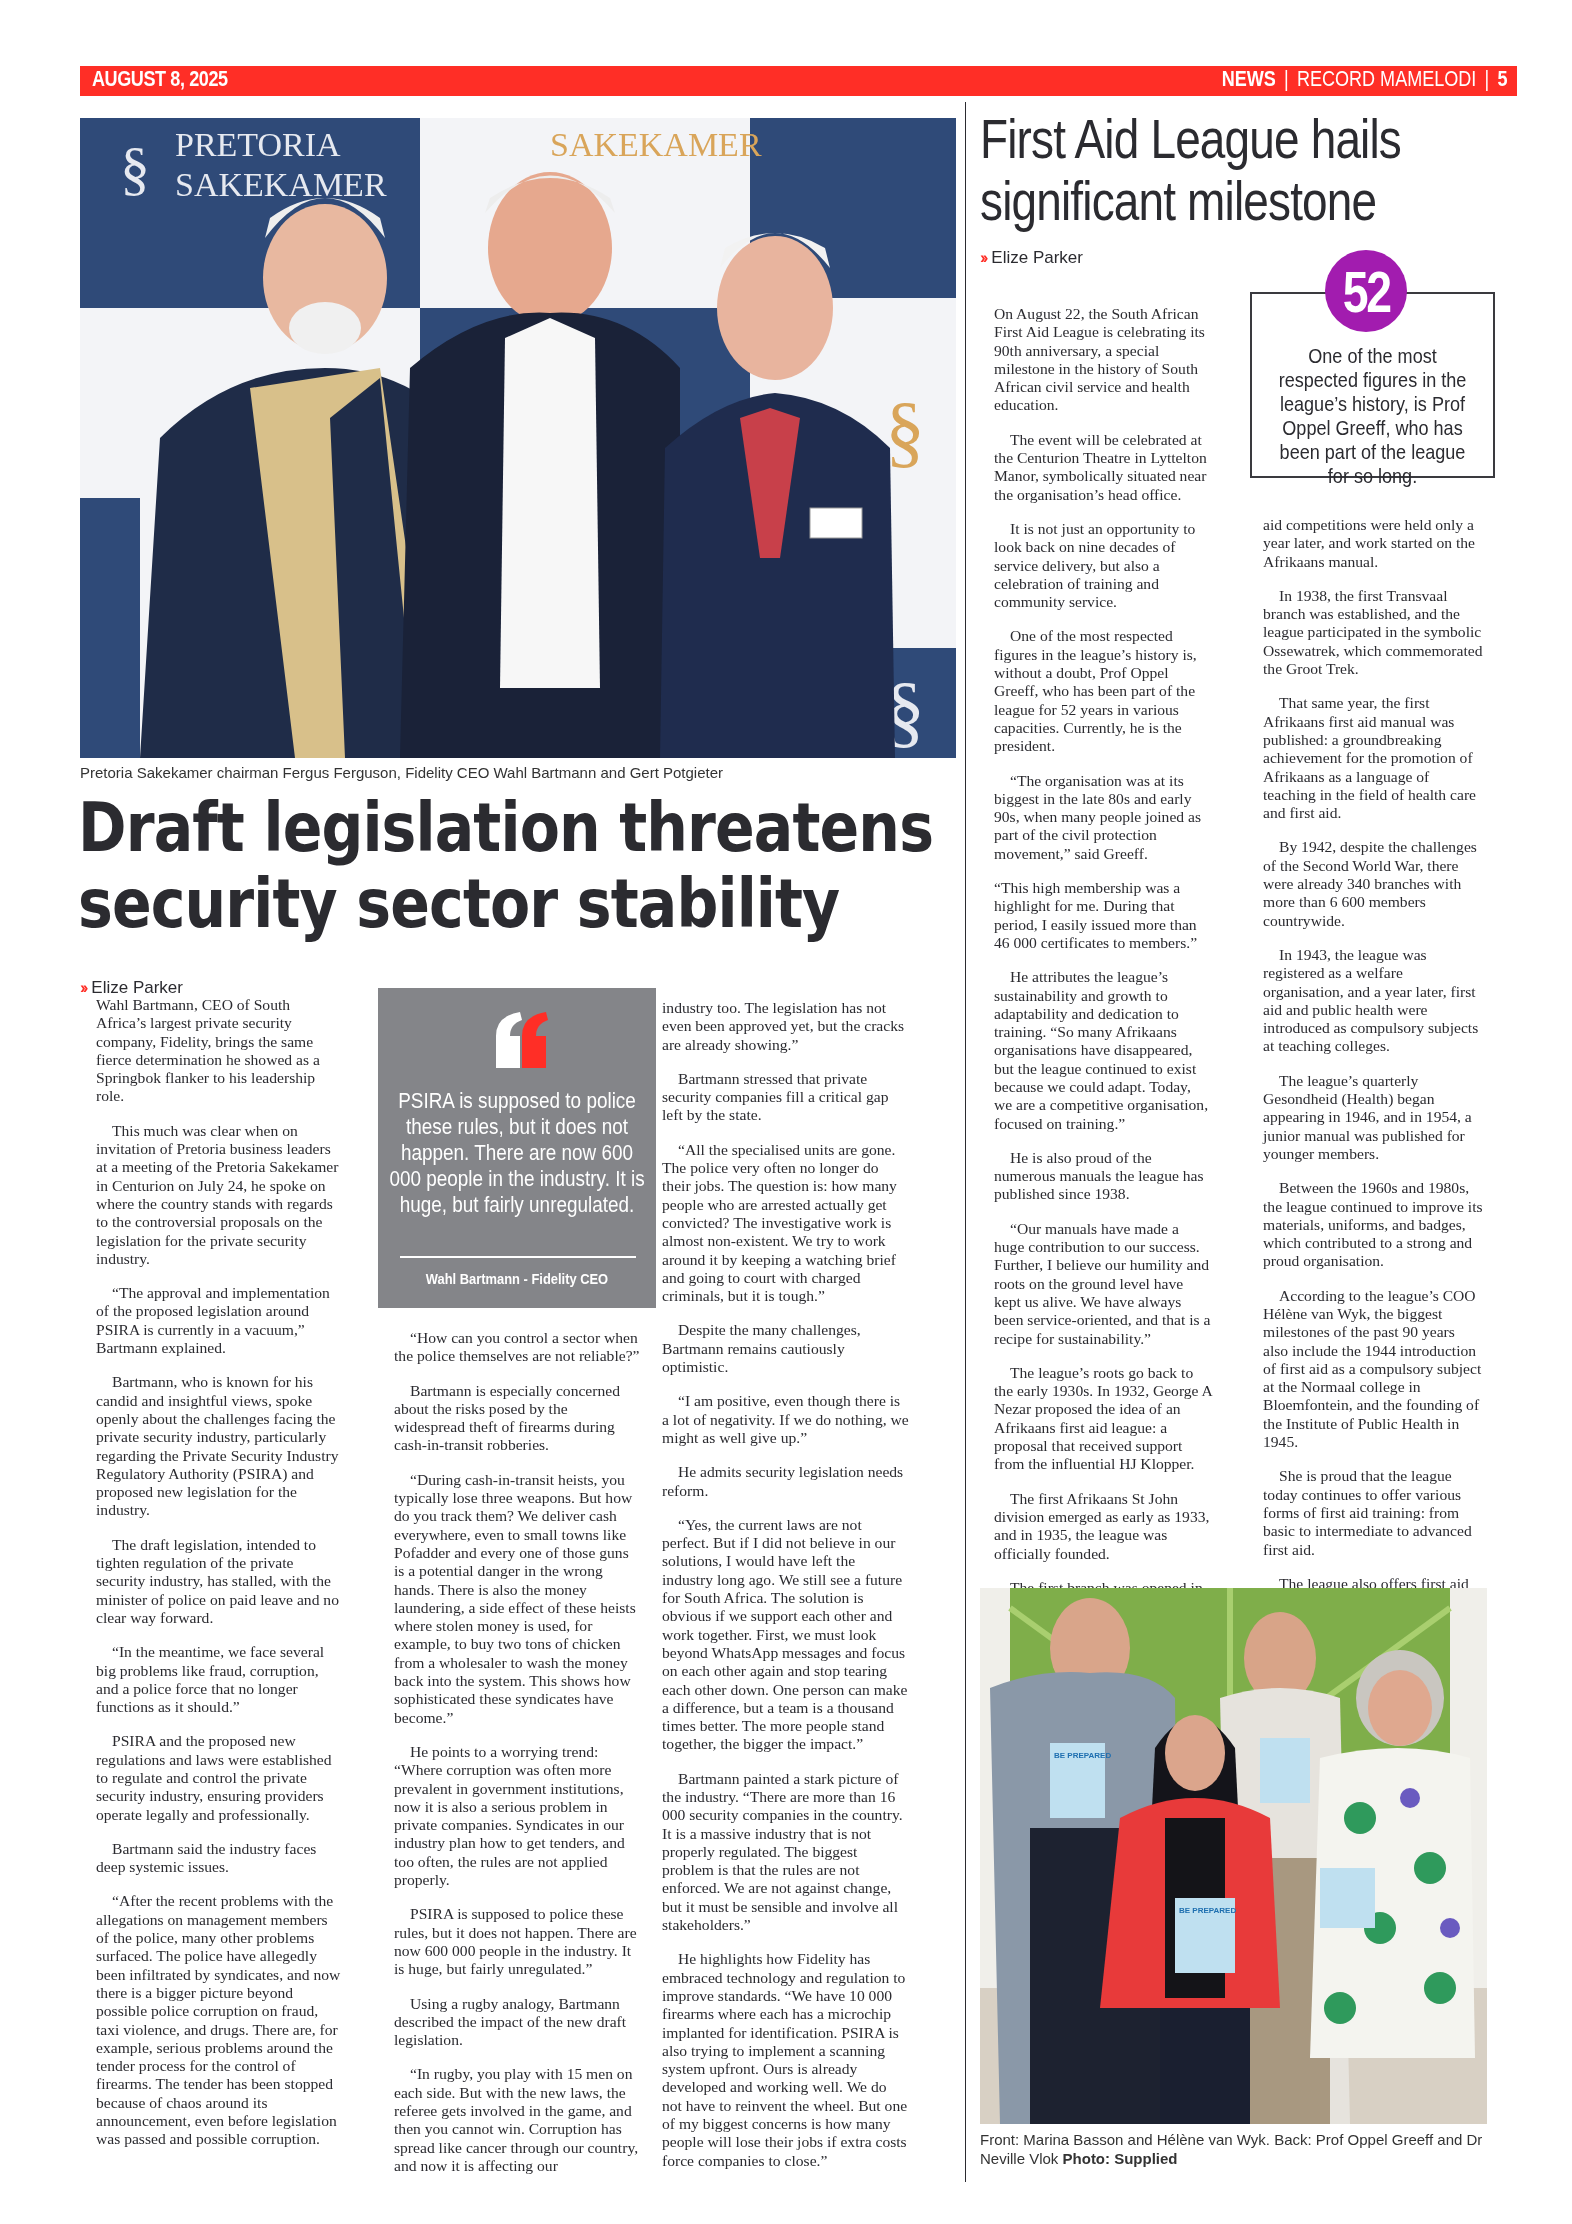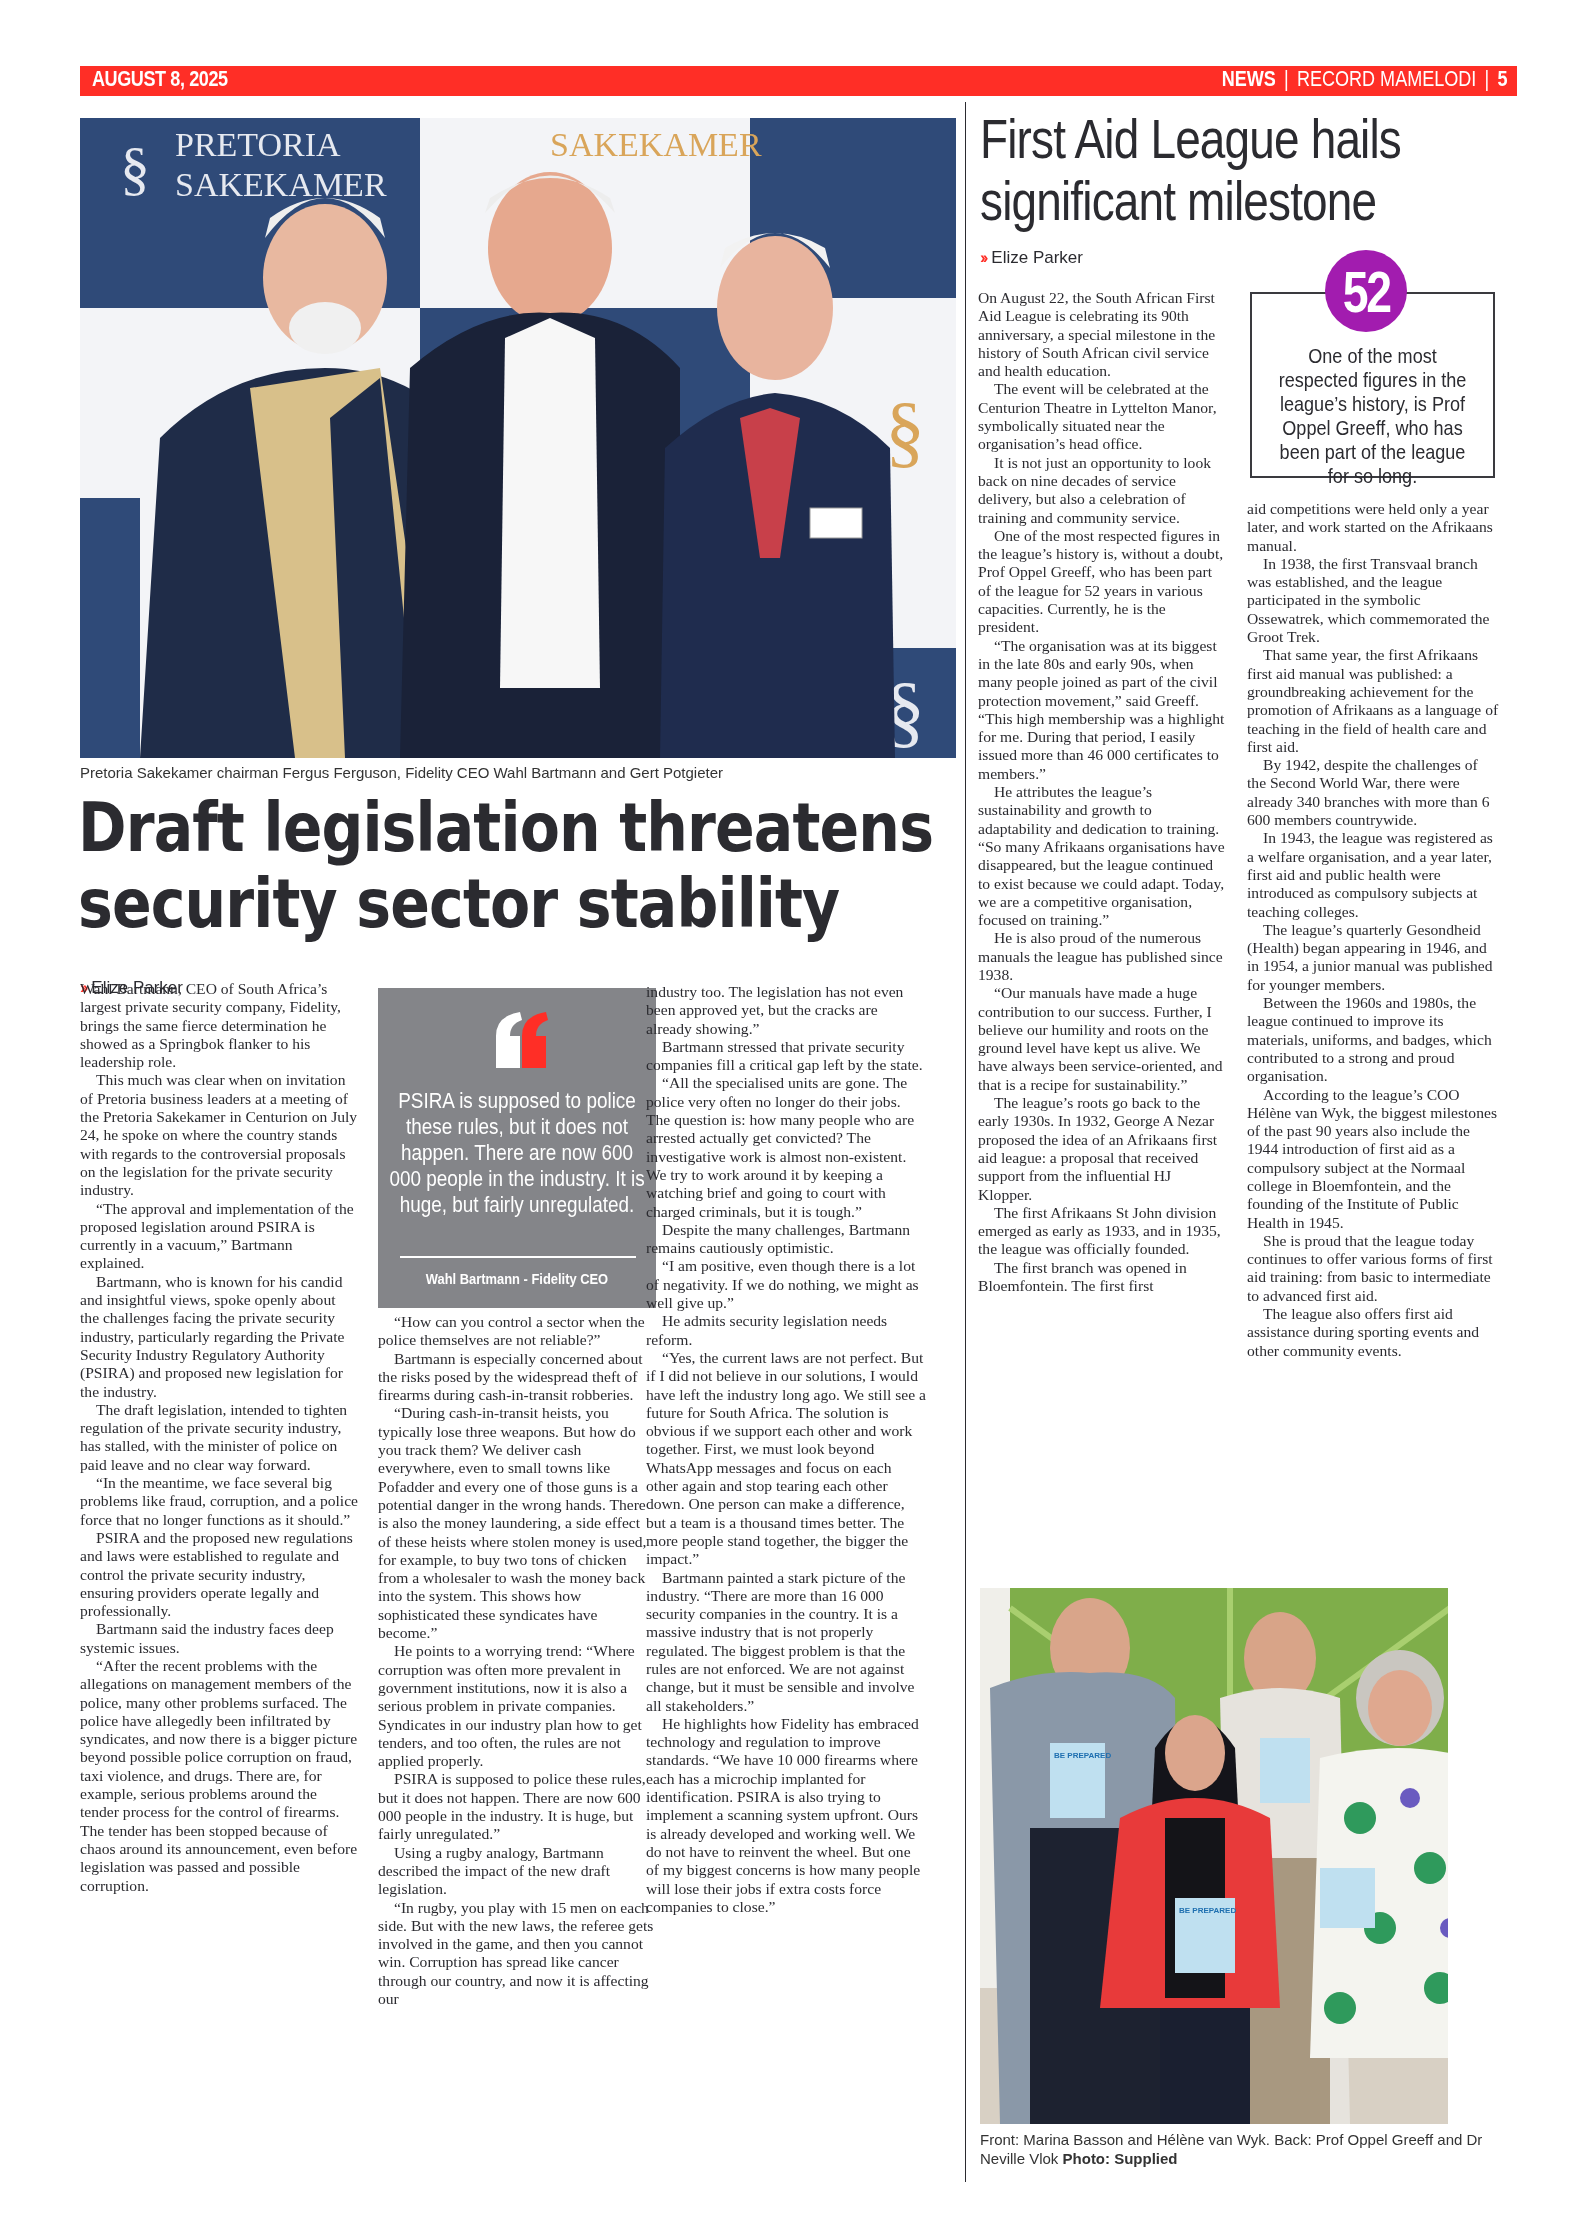--- a/index.html
+++ b/index.html
@@ -20,42 +20,42 @@
   .photo1 { left: 80px; top: 118px; width: 876px; height: 640px; overflow: hidden; background: #e9ecf2; }
   .caption { font: 15px "Liberation Sans", sans-serif; color: #333; line-height: 19px; }
 
   
   .headline-left { left: 78px; top: 790px; width: 890px; font: bold 68px "DejaVu Sans", sans-serif; line-height: 76px; color: #2b2b30; letter-spacing: -1px; transform: scaleX(0.86); transform-origin: left top; width: 1040px; }
 
   .byline { font: 17px "Liberation Sans", sans-serif; color: #2b2b30; }
   .byline .chev { color: #ff2e26; font-weight: bold; margin-right: 6px; letter-spacing: -3px; }
 
   .body-col { font: 15.6px "Liberation Serif", serif; line-height: 18.3px; color: #2b2b30; }
-  .body-col p { margin: 0; text-indent: 16px; }
+  .body-col p { margin: 16px; text-indent: 16px; }
   .body-col p.first { text-indent: 0; }
   .body-col p.noindent { text-indent: 0; }
 
   
   .pullquote { left: 378px; top: 988px; width: 278px; height: 320px; background: #848589; }
   .pq-mark { left: 114px; top: 22px; width: 60px; height: 60px; }
   .pq-text { left: 10px; top: 100px; width: 258px; text-align: center; font: 22px "Liberation Sans", sans-serif; line-height: 26px; color: #fff; transform: scaleX(0.86); transform-origin: center top; width: 300px; left: -11px; }
   .pq-rule { left: 22px; top: 268px; width: 236px; height: 2px; background: #fff; }
   .pq-attr { left: 0; top: 282px; width: 278px; text-align: center; font: bold 15px "Liberation Sans", sans-serif; color: #fff; transform: scaleX(0.86); transform-origin: center top; }
 
   
   .headline-right { left: 980px; top: 108px; width: 620px; font: 56px "Liberation Sans", sans-serif; line-height: 62px; color: #2b2b30; letter-spacing: -1px; transform: scaleX(0.82); transform-origin: left top; }
 
   
   .factbox { left: 1250px; top: 292px; width: 245px; height: 186px; border: 2px solid #3a3a3f; box-sizing: border-box; }
   .fact-circle { left: 1325px; top: 250px; width: 82px; height: 82px; border-radius: 50%; background: #a21caf; display: flex; align-items: center; justify-content: center; }
   .fact-num { font: bold 58px "Liberation Sans", sans-serif; color: #fff; letter-spacing: -3px; transform: scaleX(0.8); }
   .fact-text { left: 1252px; top: 344px; width: 241px; text-align: center; font: 21px "Liberation Sans", sans-serif; line-height: 24px; color: #2b2b30; transform: scaleX(0.86); transform-origin: center top; }
 
   
-  .photo2 { left: 980px; top: 1588px; width: 468px; height: 536px; overflow: hidden; background: #fdba74; }
+  .photo2 { left: 980px; top: 1588px; width: 507px; height: 536px; overflow: hidden; background: #fdba74; }
 </style>
 </head>
 <body>
 
 <div class="abs header-band">
   <div class="abs hdr-date">AUGUST 8, 2025</div>
   <div class="abs hdr-right">
     <b>NEWS</b><span class="hdr-sep">|</span><span>RECORD MAMELODI</span><span class="hdr-sep">|</span><b>5</b>
   </div>
 </div>

